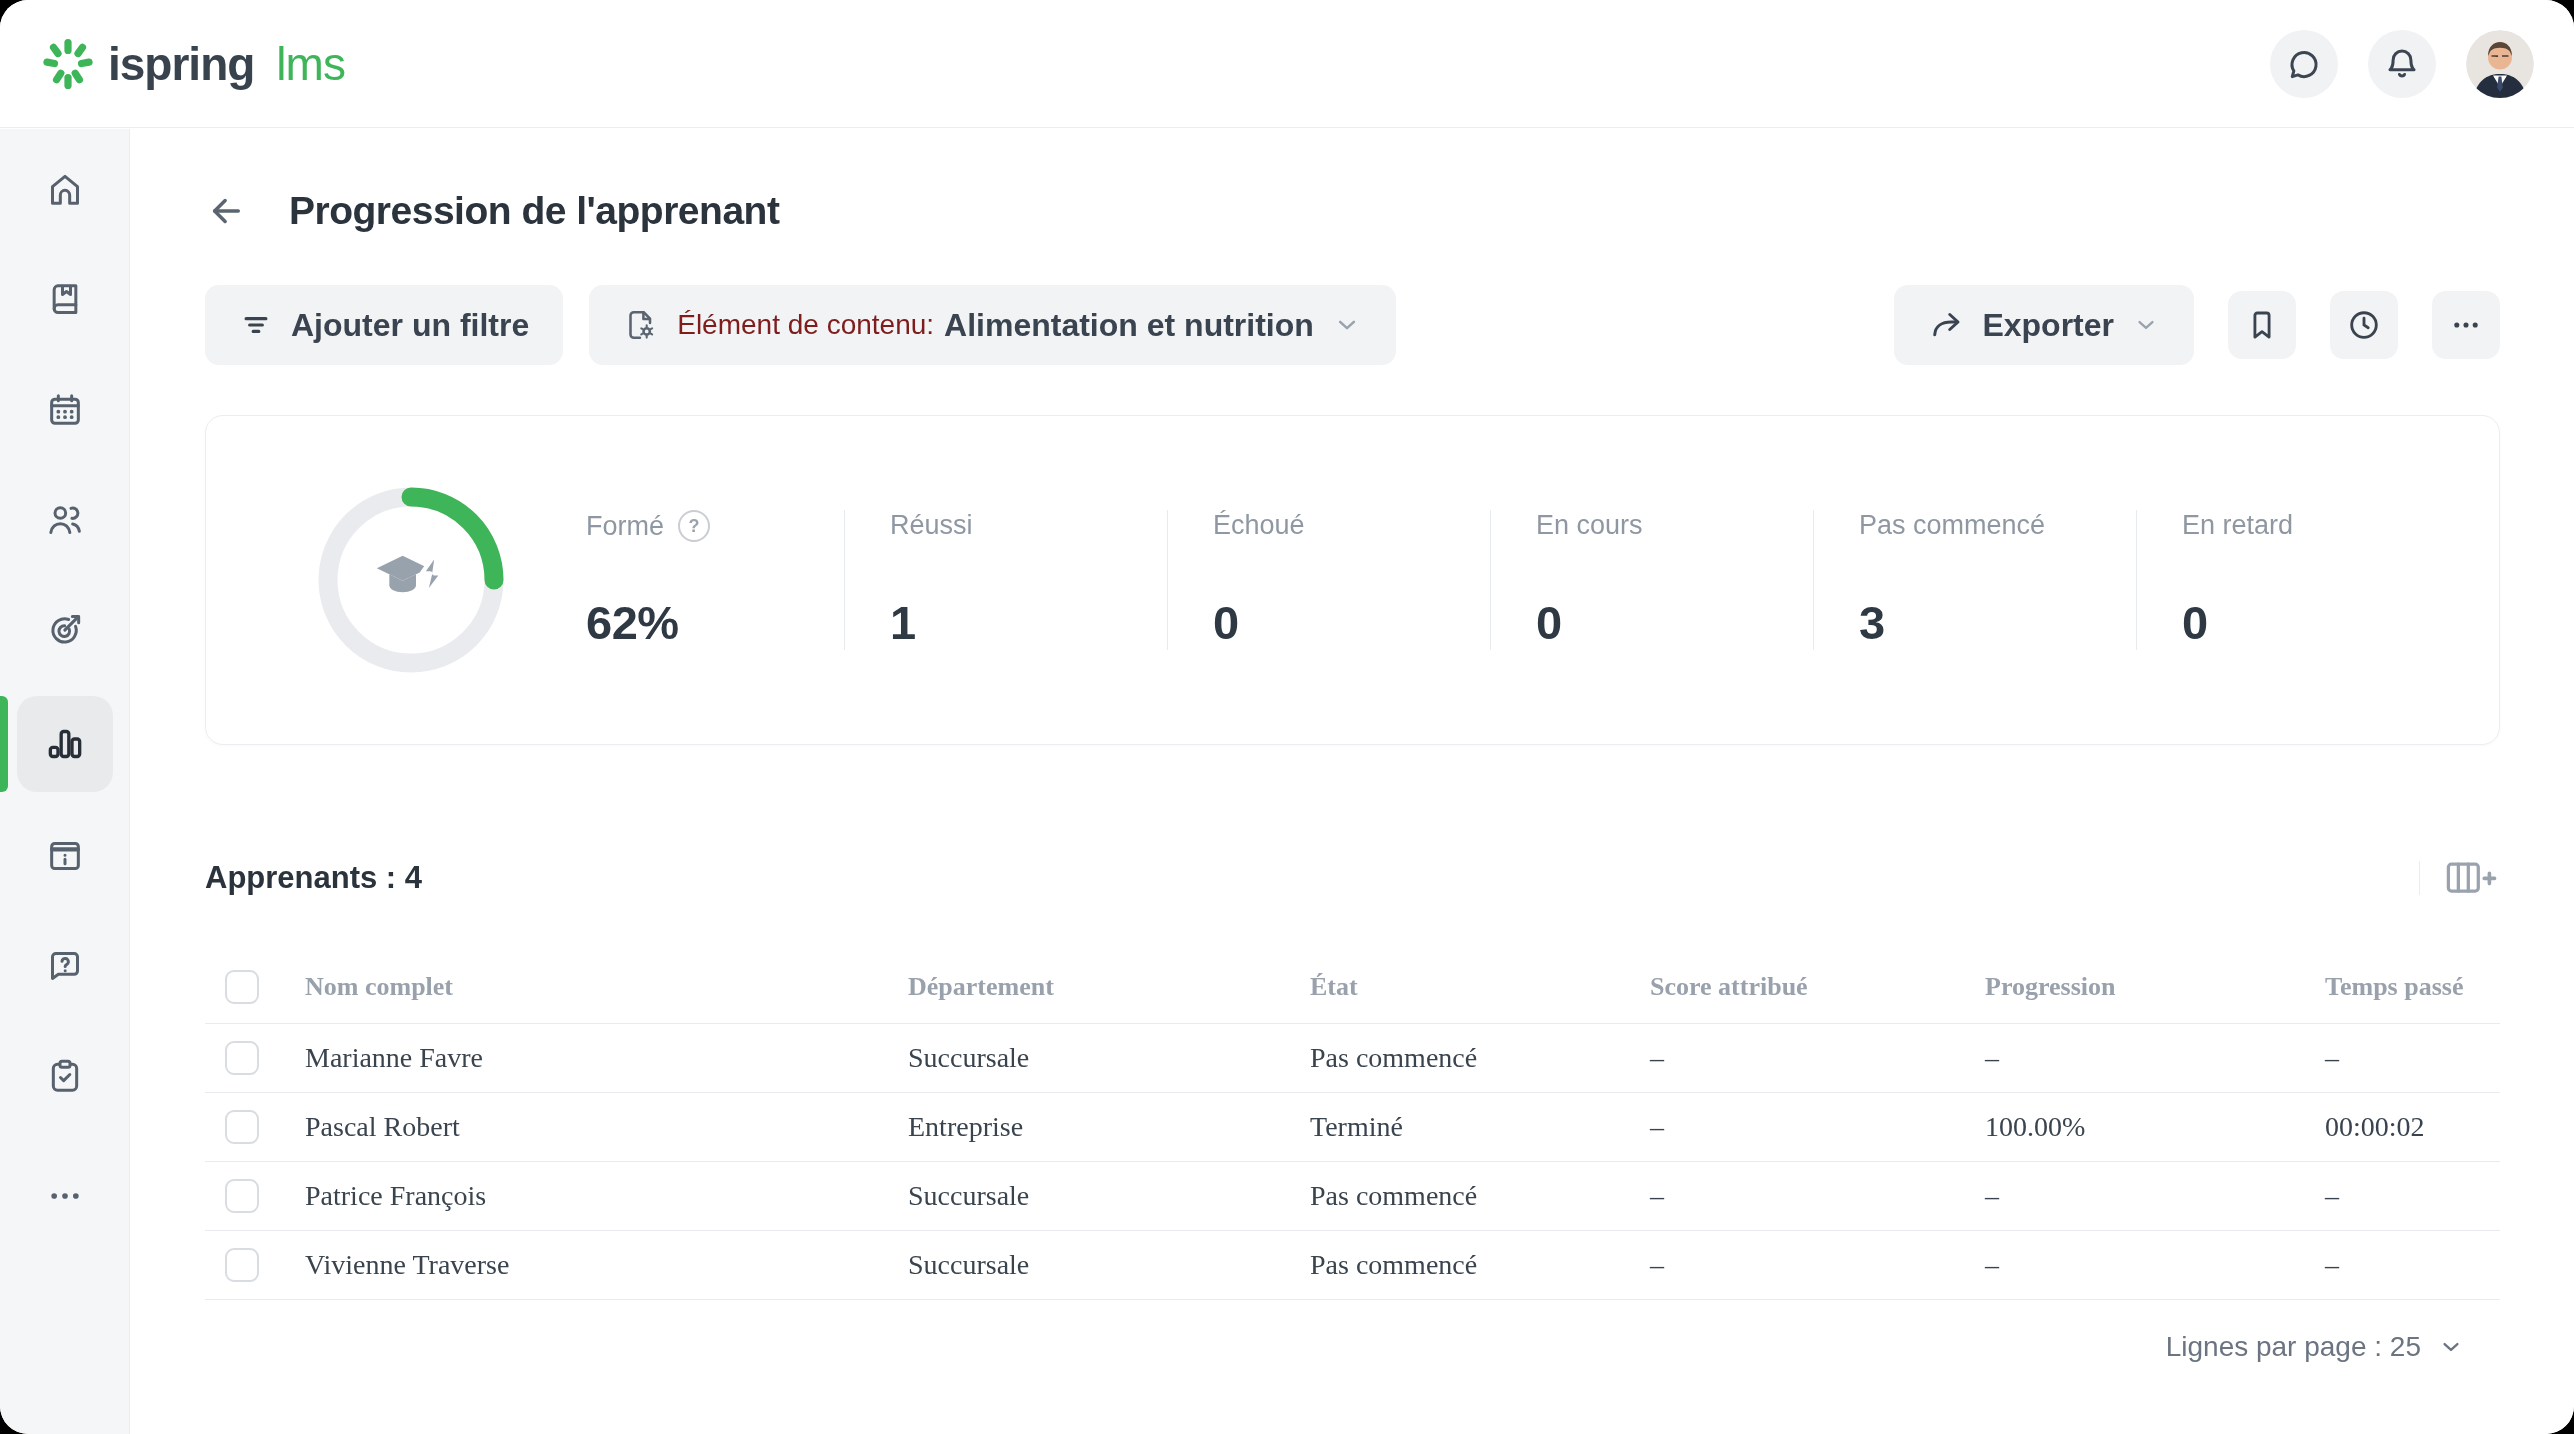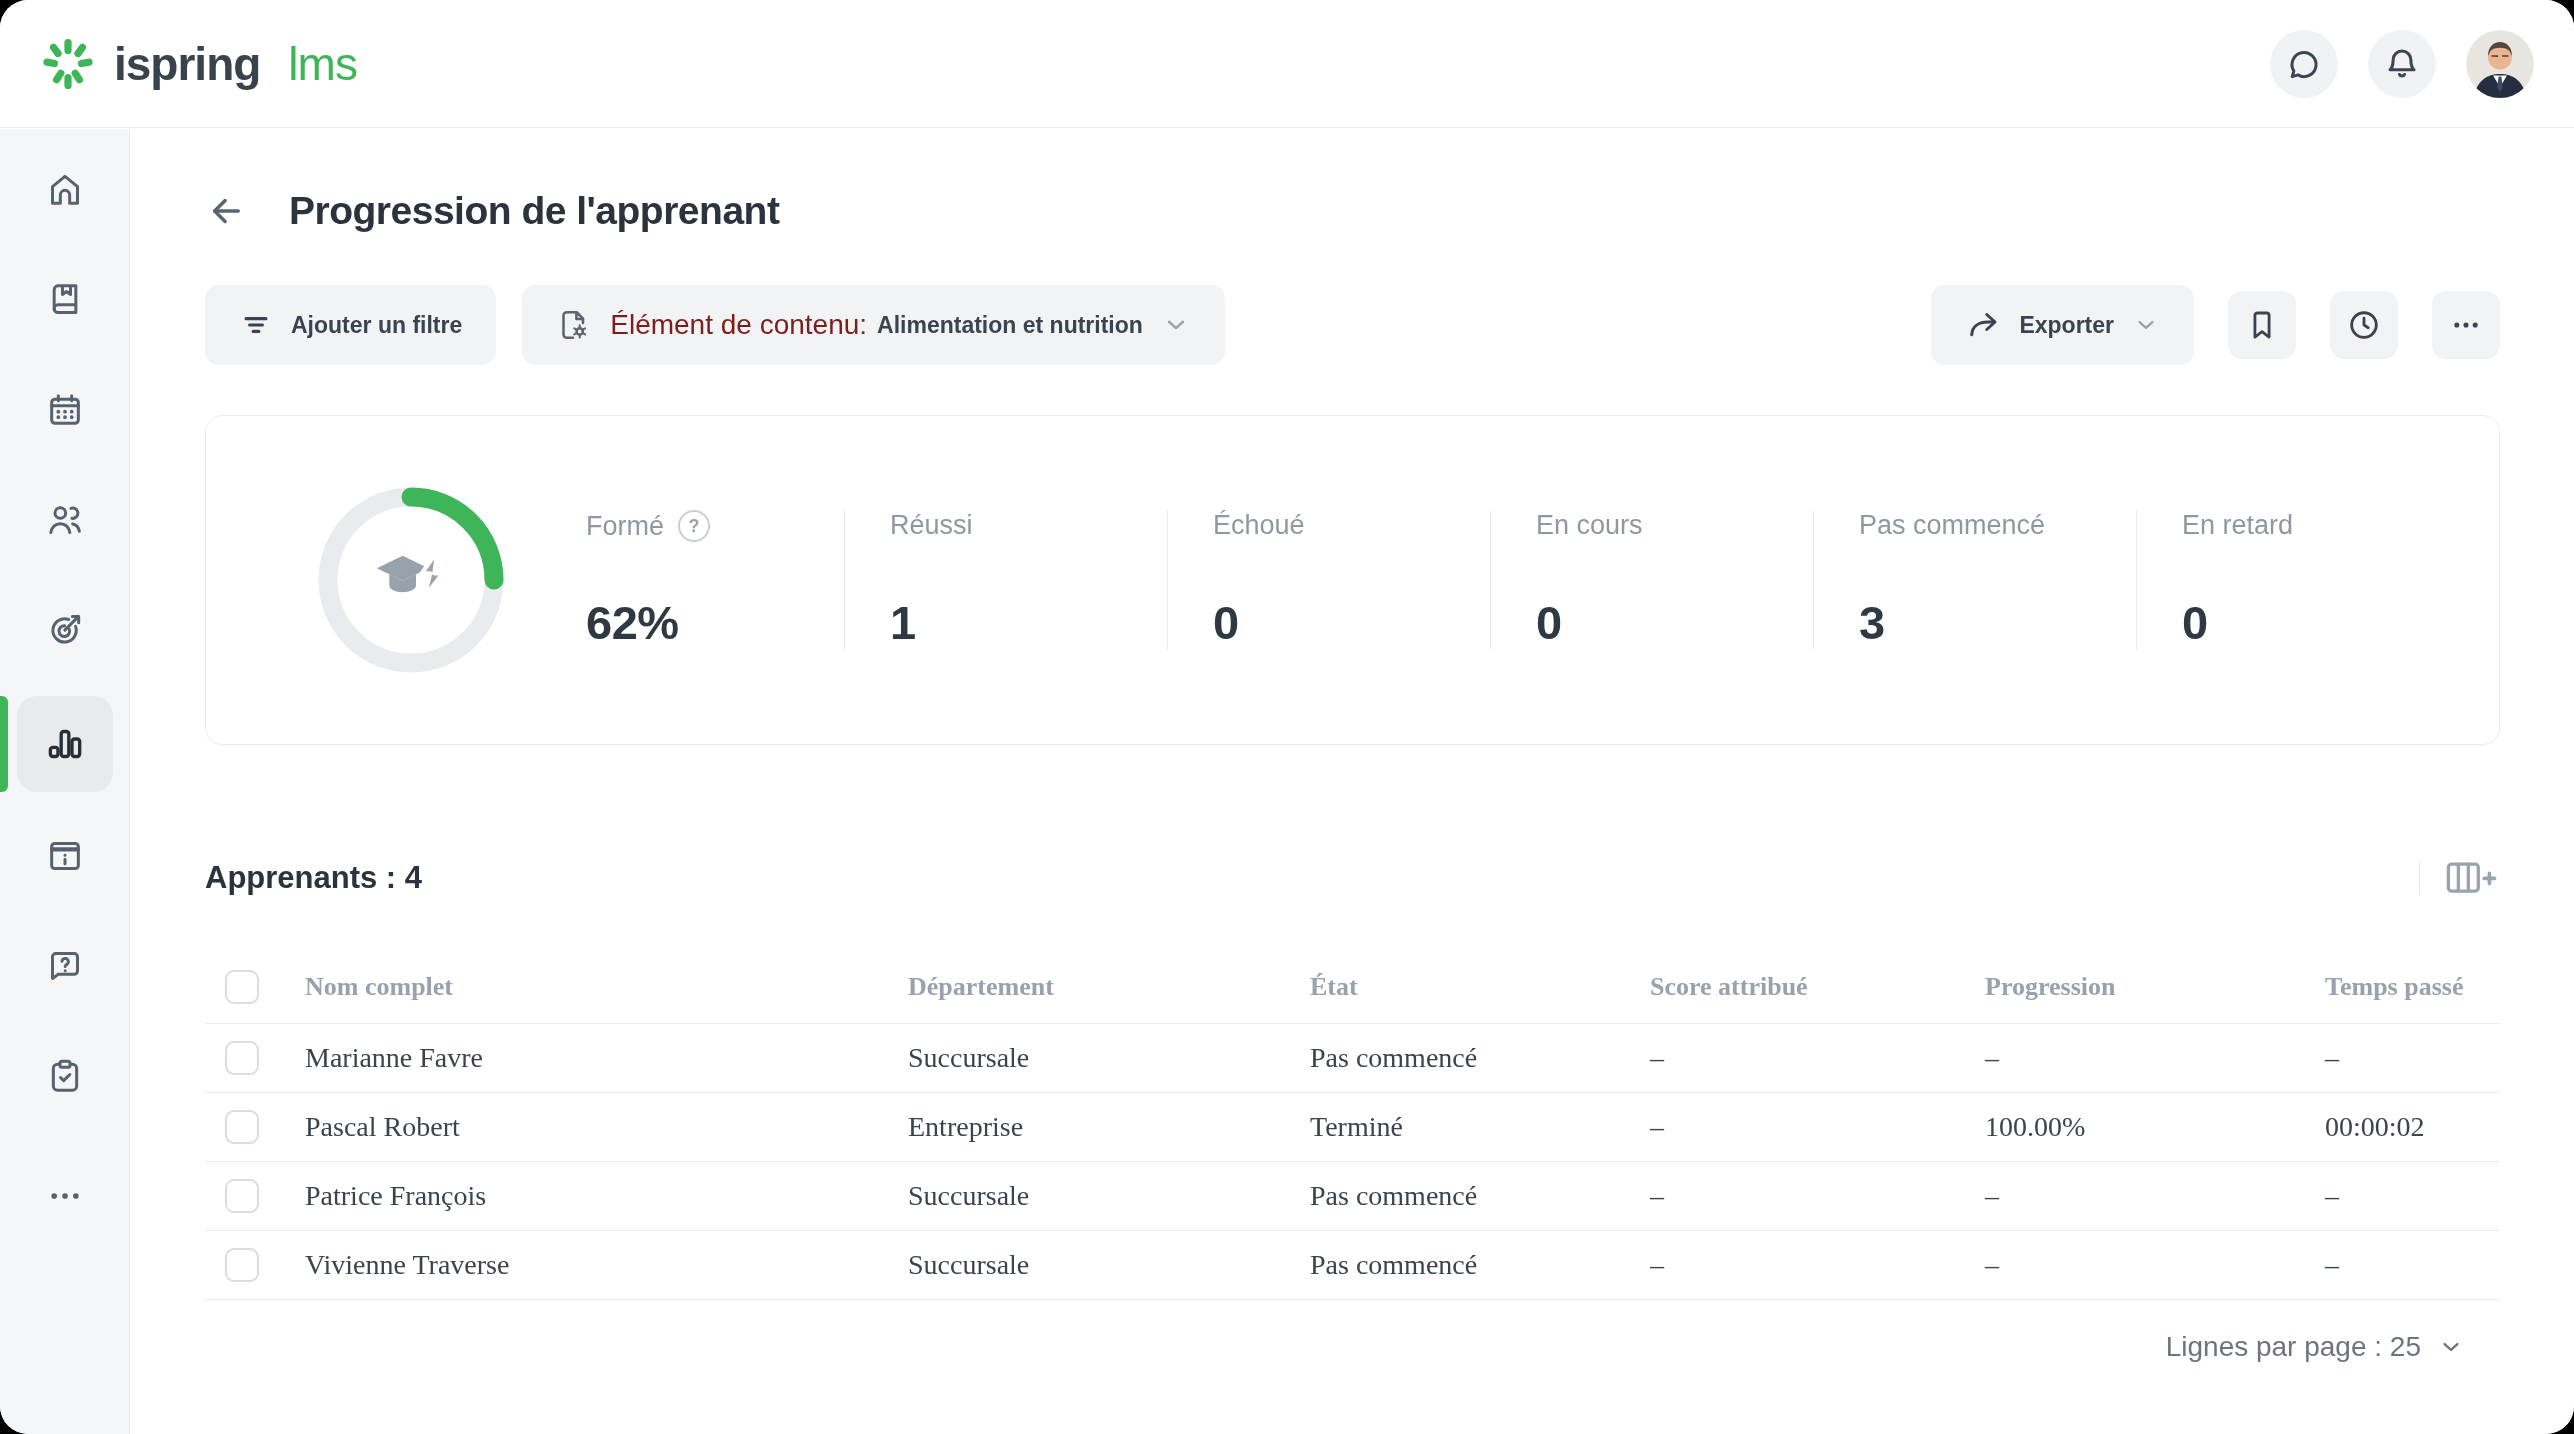--- a/index.html
+++ b/index.html
@@ -4,21 +4,21 @@
 <style>
   html,body{margin:0;padding:0;background:#000;}
   body{width:2574px;height:1434px;position:relative;font-family:"Liberation Sans",sans-serif;
        -webkit-font-smoothing:antialiased;}
   .window{position:absolute;inset:0;background:#fff;border-radius:28px;overflow:hidden;}
 
   
   .topbar{position:absolute;top:0;left:0;right:0;height:128px;background:#fff;
           border-bottom:1px solid #ededf0;display:flex;align-items:center;
           padding:0 40px;box-sizing:border-box;z-index:5;}
-  .logo{display:flex;align-items:center;gap:18px;}
+  .logo{display:flex;align-items:center;gap:12px;}
   .logo-text{font-size:46px;font-weight:700;color:#39434e;letter-spacing:-1px;}
   .logo-product{font-size:46px;font-weight:400;color:var(--green,#3eb558);margin-left:10px;letter-spacing:-1px;}
   .topbar-right{margin-left:auto;display:flex;align-items:center;gap:30px;}
   .icon-circle{width:68px;height:68px;border-radius:50%;background:#f1f2f4;display:flex;
                align-items:center;justify-content:center;cursor:pointer;}
   .avatar{width:68px;height:68px;border-radius:50%;overflow:hidden;cursor:pointer;}
 
   
   .sidebar{position:absolute;top:129px;left:0;bottom:0;width:130px;background:#f5f6f7;
            border-right:1px solid #ededf0;box-sizing:border-box;}
@@ -33,21 +33,21 @@
   .content{position:absolute;left:74px;right:74px;top:0;bottom:0;}
 
   .page-head{position:absolute;top:53px;left:0;height:58px;display:flex;align-items:center;gap:42px;}
   .back-btn{cursor:pointer;display:flex;align-items:center;}
   .page-title{font-size:39px;font-weight:700;color:#2b333d;letter-spacing:-.5px;}
 
   .filter-row{position:absolute;top:156px;left:0;right:0;height:80px;display:flex;align-items:center;}
   .chip{height:80px;background:#f2f3f5;border-radius:14px;display:flex;align-items:center;
         gap:18px;padding:0 34px;box-sizing:border-box;cursor:pointer;color:#3a4450;}
   .chip + .chip{margin-left:26px;}
-  .chip-text{font-size:23px;font-weight:700;}
+  .chip-text{font-size:32px;font-weight:700;}
   .chip-text-reg{font-size:28px;font-weight:400;color:#7f1d1d;}
   .toolbar{margin-left:auto;display:flex;align-items:center;gap:34px;justify-content:space-between;}
   .sq-btn{width:68px;height:68px;background:#f2f3f5;border-radius:14px;display:flex;
           align-items:center;justify-content:center;cursor:pointer;color:#3a4450;}
 
   
   .card{position:absolute;top:286px;left:0;right:0;height:330px;background:#fff;
         border:1px solid #ebedf0;border-radius:18px;box-sizing:border-box;
         display:flex;align-items:center;box-shadow:0 1px 3px rgba(40,50,60,.03);}
   .donut-section{width:380px;flex:0 0 380px;display:flex;align-items:center;box-sizing:border-box;padding-left:110px;}

